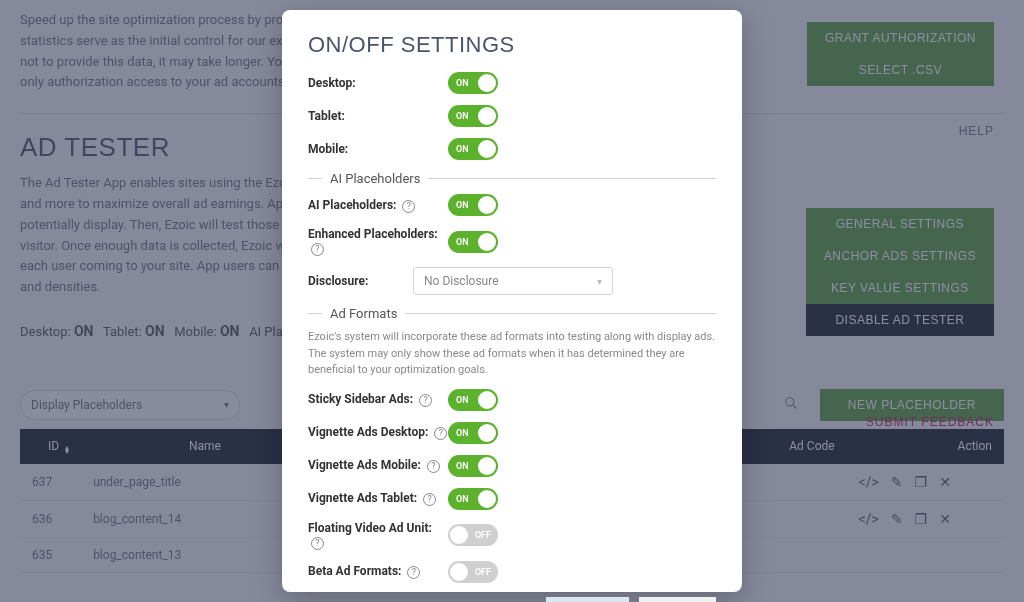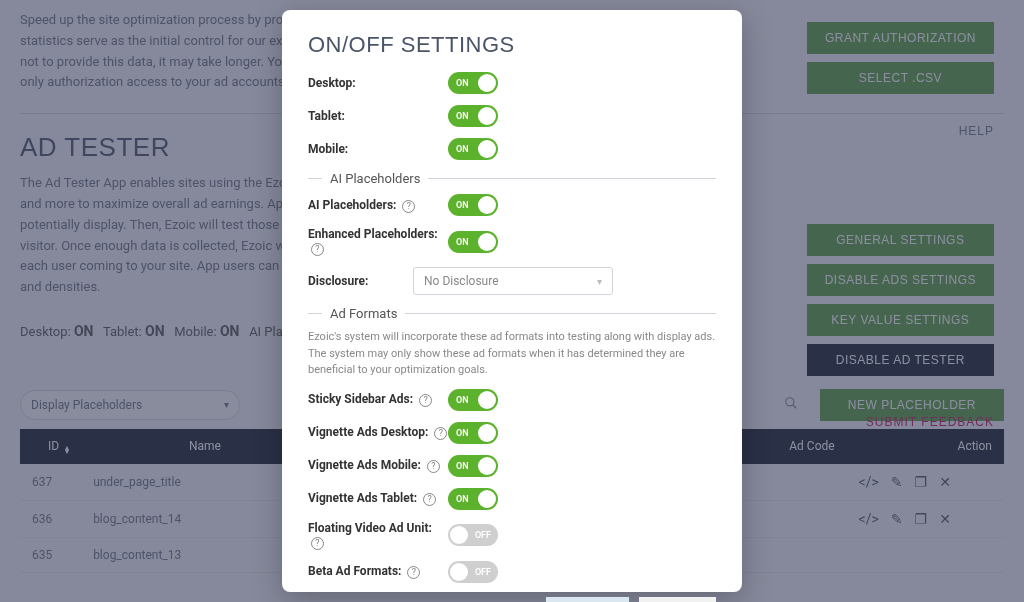--- a/index.html
+++ b/index.html
@@ -2,21 +2,21 @@
 <html><head>
 <meta charset="utf-8">
 <style>
 *{box-sizing:border-box;margin:0;padding:0;font-family:-apple-system,BlinkMacSystemFont,"Segoe UI",Roboto,Arial,sans-serif}
 body{background:#f3f4f6;color:#555;font-size:13px;width:1024px;height:602px;overflow:hidden;position:relative}
 .page{padding:0 20px}
 .bg-text{color:#6b7280;line-height:1.6;margin-bottom:20px}
 .section-title{font-family:"Arial Narrow",Arial;font-size:26px;font-weight:400;color:#4a5568;letter-spacing:0.5px;margin:18px 0 10px;font-stretch:condensed}
 .btn-green{background:#5a9e3f;color:#fff;border:none;padding:9px 18px;font-size:12px;cursor:pointer;font-family:"Arial Narrow",Arial;letter-spacing:0.5px;font-stretch:condensed}
 .btn-dark{background:#1a202c;color:#fff;border:none;padding:9px 28px;font-size:12px;cursor:pointer;font-family:"Arial Narrow",Arial;letter-spacing:0.5px;font-stretch:condensed}
-.right-buttons{position:absolute;right:30px;display:flex;flex-direction:column;gap:8px}
+.right-buttons{position:absolute;right:30px;display:flex;flex-direction:column;}
 .help-link{position:absolute;right:30px;top:124px;font-size:12px;color:#6b7280;font-family:"Arial Narrow",Arial;letter-spacing:1px}
 .feedback-link{position:absolute;right:30px;top:415px;font-size:12px;color:#be185d;font-family:"Arial Narrow",Arial;letter-spacing:1px}
 .status-row{margin-top:25px;font-size:13px}
 .status-row b{font-weight:700;font-size:14px}
 hr{border:none;border-top:1px solid #d1d5db;margin:15px 0}
 .filter-dropdown{background:#f9fafb;border:1px solid #d1d5db;border-radius:15px;padding:7px 10px;width:220px;color:#6b7280;font-size:12px;display:flex;justify-content:space-between;align-items:center}
 .toolbar-row{display:flex;align-items:center;gap:10px;margin-top:50px}
 .table{width:100%;border-collapse:collapse;font-size:12px}
 .table thead{background:#1a202c;color:#fff}
 .table th{text-align:right;padding:10px 12px;font-weight:400}
@@ -54,23 +54,23 @@
 
 <div class="page">
   <div class="right-buttons" style="top:22px">
     <button class="btn-green">GRANT AUTHORIZATION</button>
     <button class="btn-green">SELECT .CSV</button>
   </div>
   <p class="bg-text" style="width:700px;padding-top:10px">Speed up the site optimization process by providing historical ad revenue statistics. Your site's historical ad revenue statistics serve as the initial control for our experiments, which makes the site optimization process faster. If you choose not to provide this data, it may take longer. You have two options to get us the data we need. You can either grant us read-only authorization access to your ad accounts, or you can upload your statistics using a .csv file.</p>
   <span class="help-link">HELP</span>
   <hr>
 
-  <div class="right-buttons" style="top:224px">
+  <div class="right-buttons" style="top:208px">
     <button class="btn-green">GENERAL SETTINGS</button>
-    <button class="btn-green">DISABLE ADS SETTINGS</button>
+    <button class="btn-green">ANCHOR ADS SETTINGS</button>
     <button class="btn-green">KEY VALUE SETTINGS</button>
     <button class="btn-dark">DISABLE AD TESTER</button>
   </div>
 
   <h2 class="section-title">AD TESTER</h2>
   <p class="bg-text" style="width:700px">The Ad Tester App enables sites using the Ezoic platform to test thousands of ad combinations, ad networks, ad types, and more to maximize overall ad earnings. App users can set ad placeholders on their sites where they would like ads to potentially display. Then, Ezoic will test those locations on different users to learn which ones work best for each kind of visitor. Once enough data is collected, Ezoic will automate the process of delivering the combination that works best for each user coming to your site. App users can customize elements like the max number of ads per page, ad sizes, types, and densities.</p>
 
   <div class="status-row">
     <span>Desktop:</span> <b>ON</b>&nbsp;&nbsp;
     <span>Tablet:</span> <b>ON</b>&nbsp;&nbsp;

